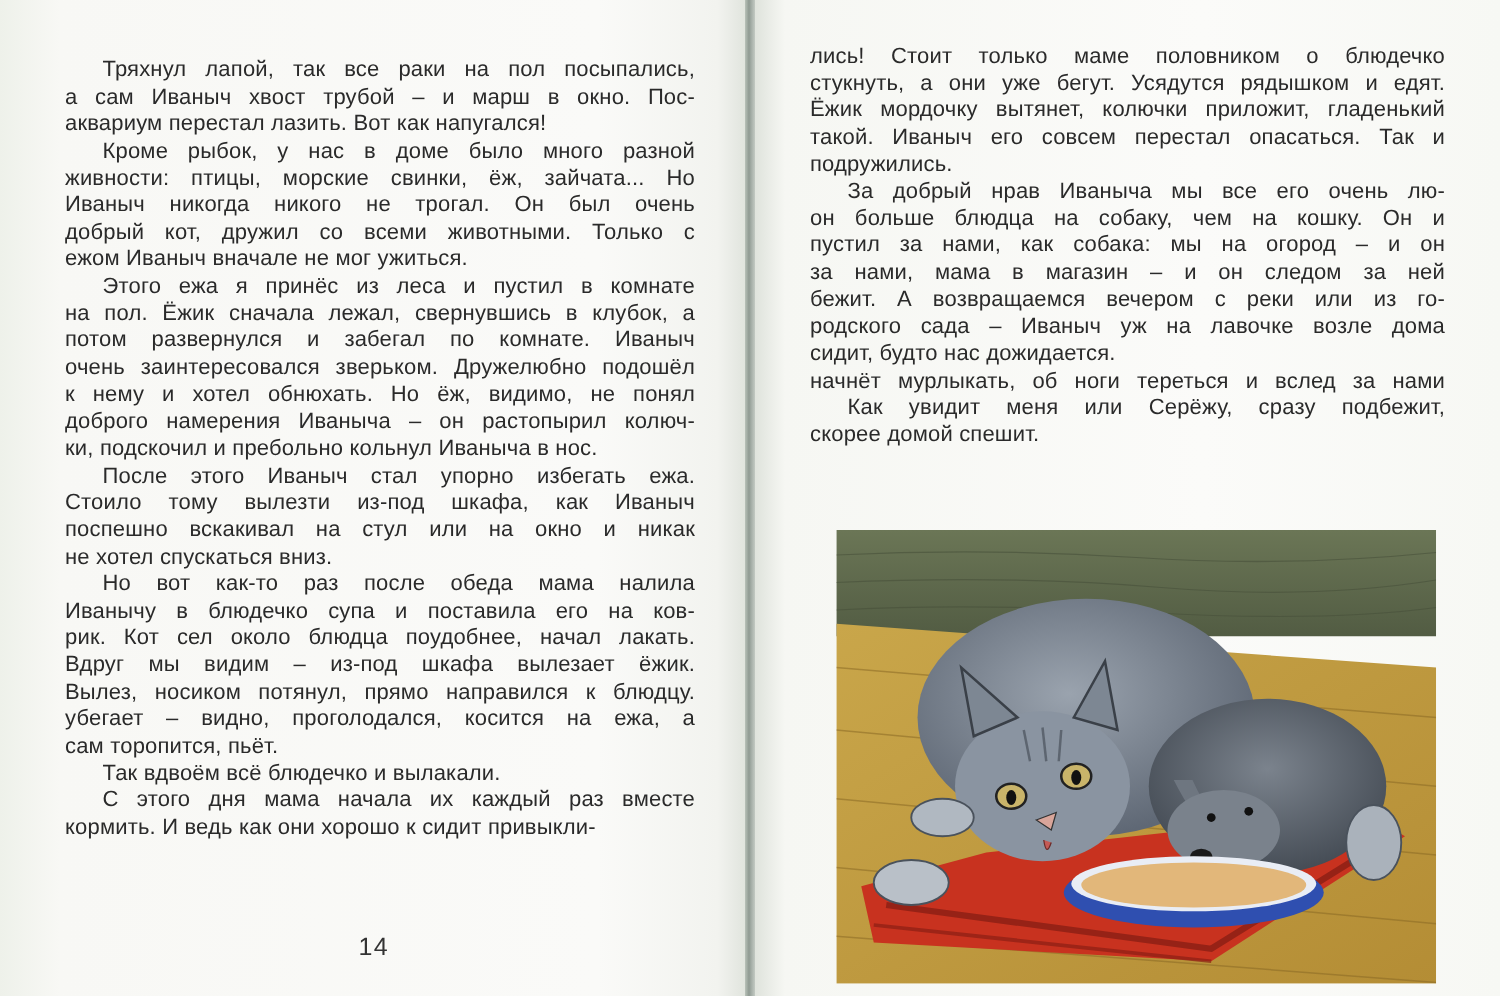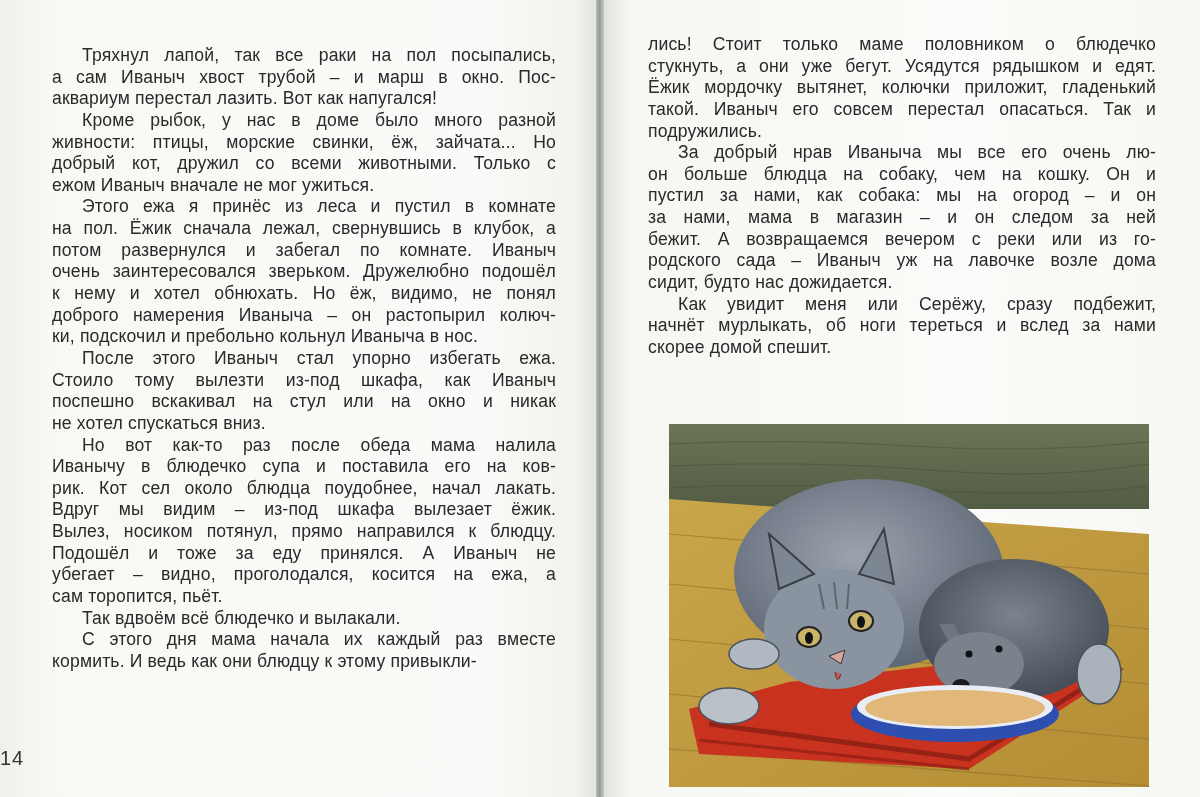--- a/index.html
+++ b/index.html
@@ -14,81 +14,81 @@
   .page-right { left:604px; width:596px;
     background:linear-gradient(90deg,#dfe3dc 0%,#f6f7f3 4%,#fbfbf9 60%,#f7f8f4 100%); }
   .spine { position:absolute; left:596px; top:0; width:9px; height:797px;
     background:linear-gradient(90deg,#b9c2b9 0%,#8f9a92 35%,#a8b1aa 60%,#cdd3cc 100%); }
   .text { position:absolute; color:#2a2a2a; font-size:17.6px; line-height:21.65px; letter-spacing:0.15px; }
   .text-left { left:52px; top:45px; width:504px; }
   .text-right { left:648px; top:34px; width:508px; }
   .line { display:block; white-space:nowrap; text-align:justify; text-align-last:justify; height:21.65px; }
   .line.last { text-align-last:left; }
   .indent { padding-left:30px; }
-  .page-number { position:absolute; left:0; width:598px; top:747px; 
+  .page-number { position:absolute; left:0; width:598px; top:747px; text-align:center;
     font-size:20px; color:#333; letter-spacing:1px; }
   .illustration { position:absolute; left:669px; top:424px; width:480px; height:363px; overflow:hidden; }
   .illustration svg { display:block; width:100%; height:100%; }
 </style>
 </head>
 <body>
 
 <div class="page page-left">
   <div class="text text-left" id="left-text">
       <span class="line indent">Тряхнул лапой, так все раки на пол посыпались,</span>
       <span class="line">а сам Иваныч хвост трубой – и марш в окно. Пос-</span>
       <span class="line last">аквариум перестал лазить. Вот как напугался!</span>
       <span class="line indent">Кроме рыбок, у нас в доме было много разной</span>
       <span class="line">живности: птицы, морские свинки, ёж, зайчата... Но</span>
+      <span class="line">Иваныч никогда никого не трогал. Он был очень</span>
       <span class="line">добрый кот, дружил со всеми животными. Только с</span>
       <span class="line last">ежом Иваныч вначале не мог ужиться.</span>
       <span class="line indent">Этого ежа я принёс из леса и пустил в комнате</span>
       <span class="line">на пол. Ёжик сначала лежал, свернувшись в клубок, а</span>
       <span class="line">потом развернулся и забегал по комнате. Иваныч</span>
       <span class="line">очень заинтересовался зверьком. Дружелюбно подошёл</span>
       <span class="line">к нему и хотел обнюхать. Но ёж, видимо, не понял</span>
       <span class="line">доброго намерения Иваныча – он растопырил колюч-</span>
       <span class="line last">ки, подскочил и пребольно кольнул Иваныча в нос.</span>
       <span class="line indent">После этого Иваныч стал упорно избегать ежа.</span>
       <span class="line">Стоило тому вылезти из-под шкафа, как Иваныч</span>
       <span class="line">поспешно вскакивал на стул или на окно и никак</span>
       <span class="line last">не хотел спускаться вниз.</span>
       <span class="line indent">Но вот как-то раз после обеда мама налила</span>
       <span class="line">Иванычу в блюдечко супа и поставила его на ков-</span>
       <span class="line">рик. Кот сел около блюдца поудобнее, начал лакать.</span>
       <span class="line">Вдруг мы видим – из-под шкафа вылезает ёжик.</span>
       <span class="line">Вылез, носиком потянул, прямо направился к блюдцу.</span>
-      <span class="line">Подошёл и тоже за еду принялся. А Иваныч не</span>
       <span class="line">убегает – видно, проголодался, косится на ежа, а</span>
       <span class="line last">сам торопится, пьёт.</span>
       <span class="line last indent">Так вдвоём всё блюдечко и вылакали.</span>
       <span class="line indent">С этого дня мама начала их каждый раз вместе</span>
-      <span class="line last">кормить. И ведь как они блюдцу к этому привыкли-</span>
+      <span class="line last">кормить. И ведь как они хорошо к сидит привыкли-</span>
     </div>
   <div class="page-number">14</div>
 </div>
 
 <div class="spine"></div>
 
 <div class="page page-right"></div>
 <div class="text text-right" id="right-text">
     <span class="line">лись! Стоит только маме половником о блюдечко</span>
     <span class="line">стукнуть, а они уже бегут. Усядутся рядышком и едят.</span>
     <span class="line">Ёжик мордочку вытянет, колючки приложит, гладенький</span>
     <span class="line">такой. Иваныч его совсем перестал опасаться. Так и</span>
     <span class="line last">подружились.</span>
     <span class="line indent">За добрый нрав Иваныча мы все его очень лю-</span>
     <span class="line">он больше блюдца на собаку, чем на кошку. Он и</span>
     <span class="line">пустил за нами, как собака: мы на огород – и он</span>
     <span class="line">за нами, мама в магазин – и он следом за ней</span>
     <span class="line">бежит. А возвращаемся вечером с реки или из го-</span>
     <span class="line">родского сада – Иваныч уж на лавочке возле дома</span>
     <span class="line last">сидит, будто нас дожидается.</span>
+    <span class="line">начнёт мурлыкать, об ноги тереться и вслед за нами</span>
     <span class="line indent">Как увидит меня или Серёжу, сразу подбежит,</span>
-    <span class="line">начнёт мурлыкать, об ноги тереться и вслед за нами</span>
     <span class="line last">скорее домой спешит.</span>
   </div>
 
 <div class="illustration" title="Grey tabby cat and hedgehog eating soup together from a blue-rimmed saucer on a red rug on a wooden floor">
   <svg viewBox="0 0 480 363" preserveAspectRatio="none">
     <defs>
       <linearGradient id="wallG" x1="0" y1="0" x2="0" y2="1">
         <stop offset="0" stop-color="#6b7656"></stop>
         <stop offset="1" stop-color="#525c43"></stop>
       </linearGradient>

